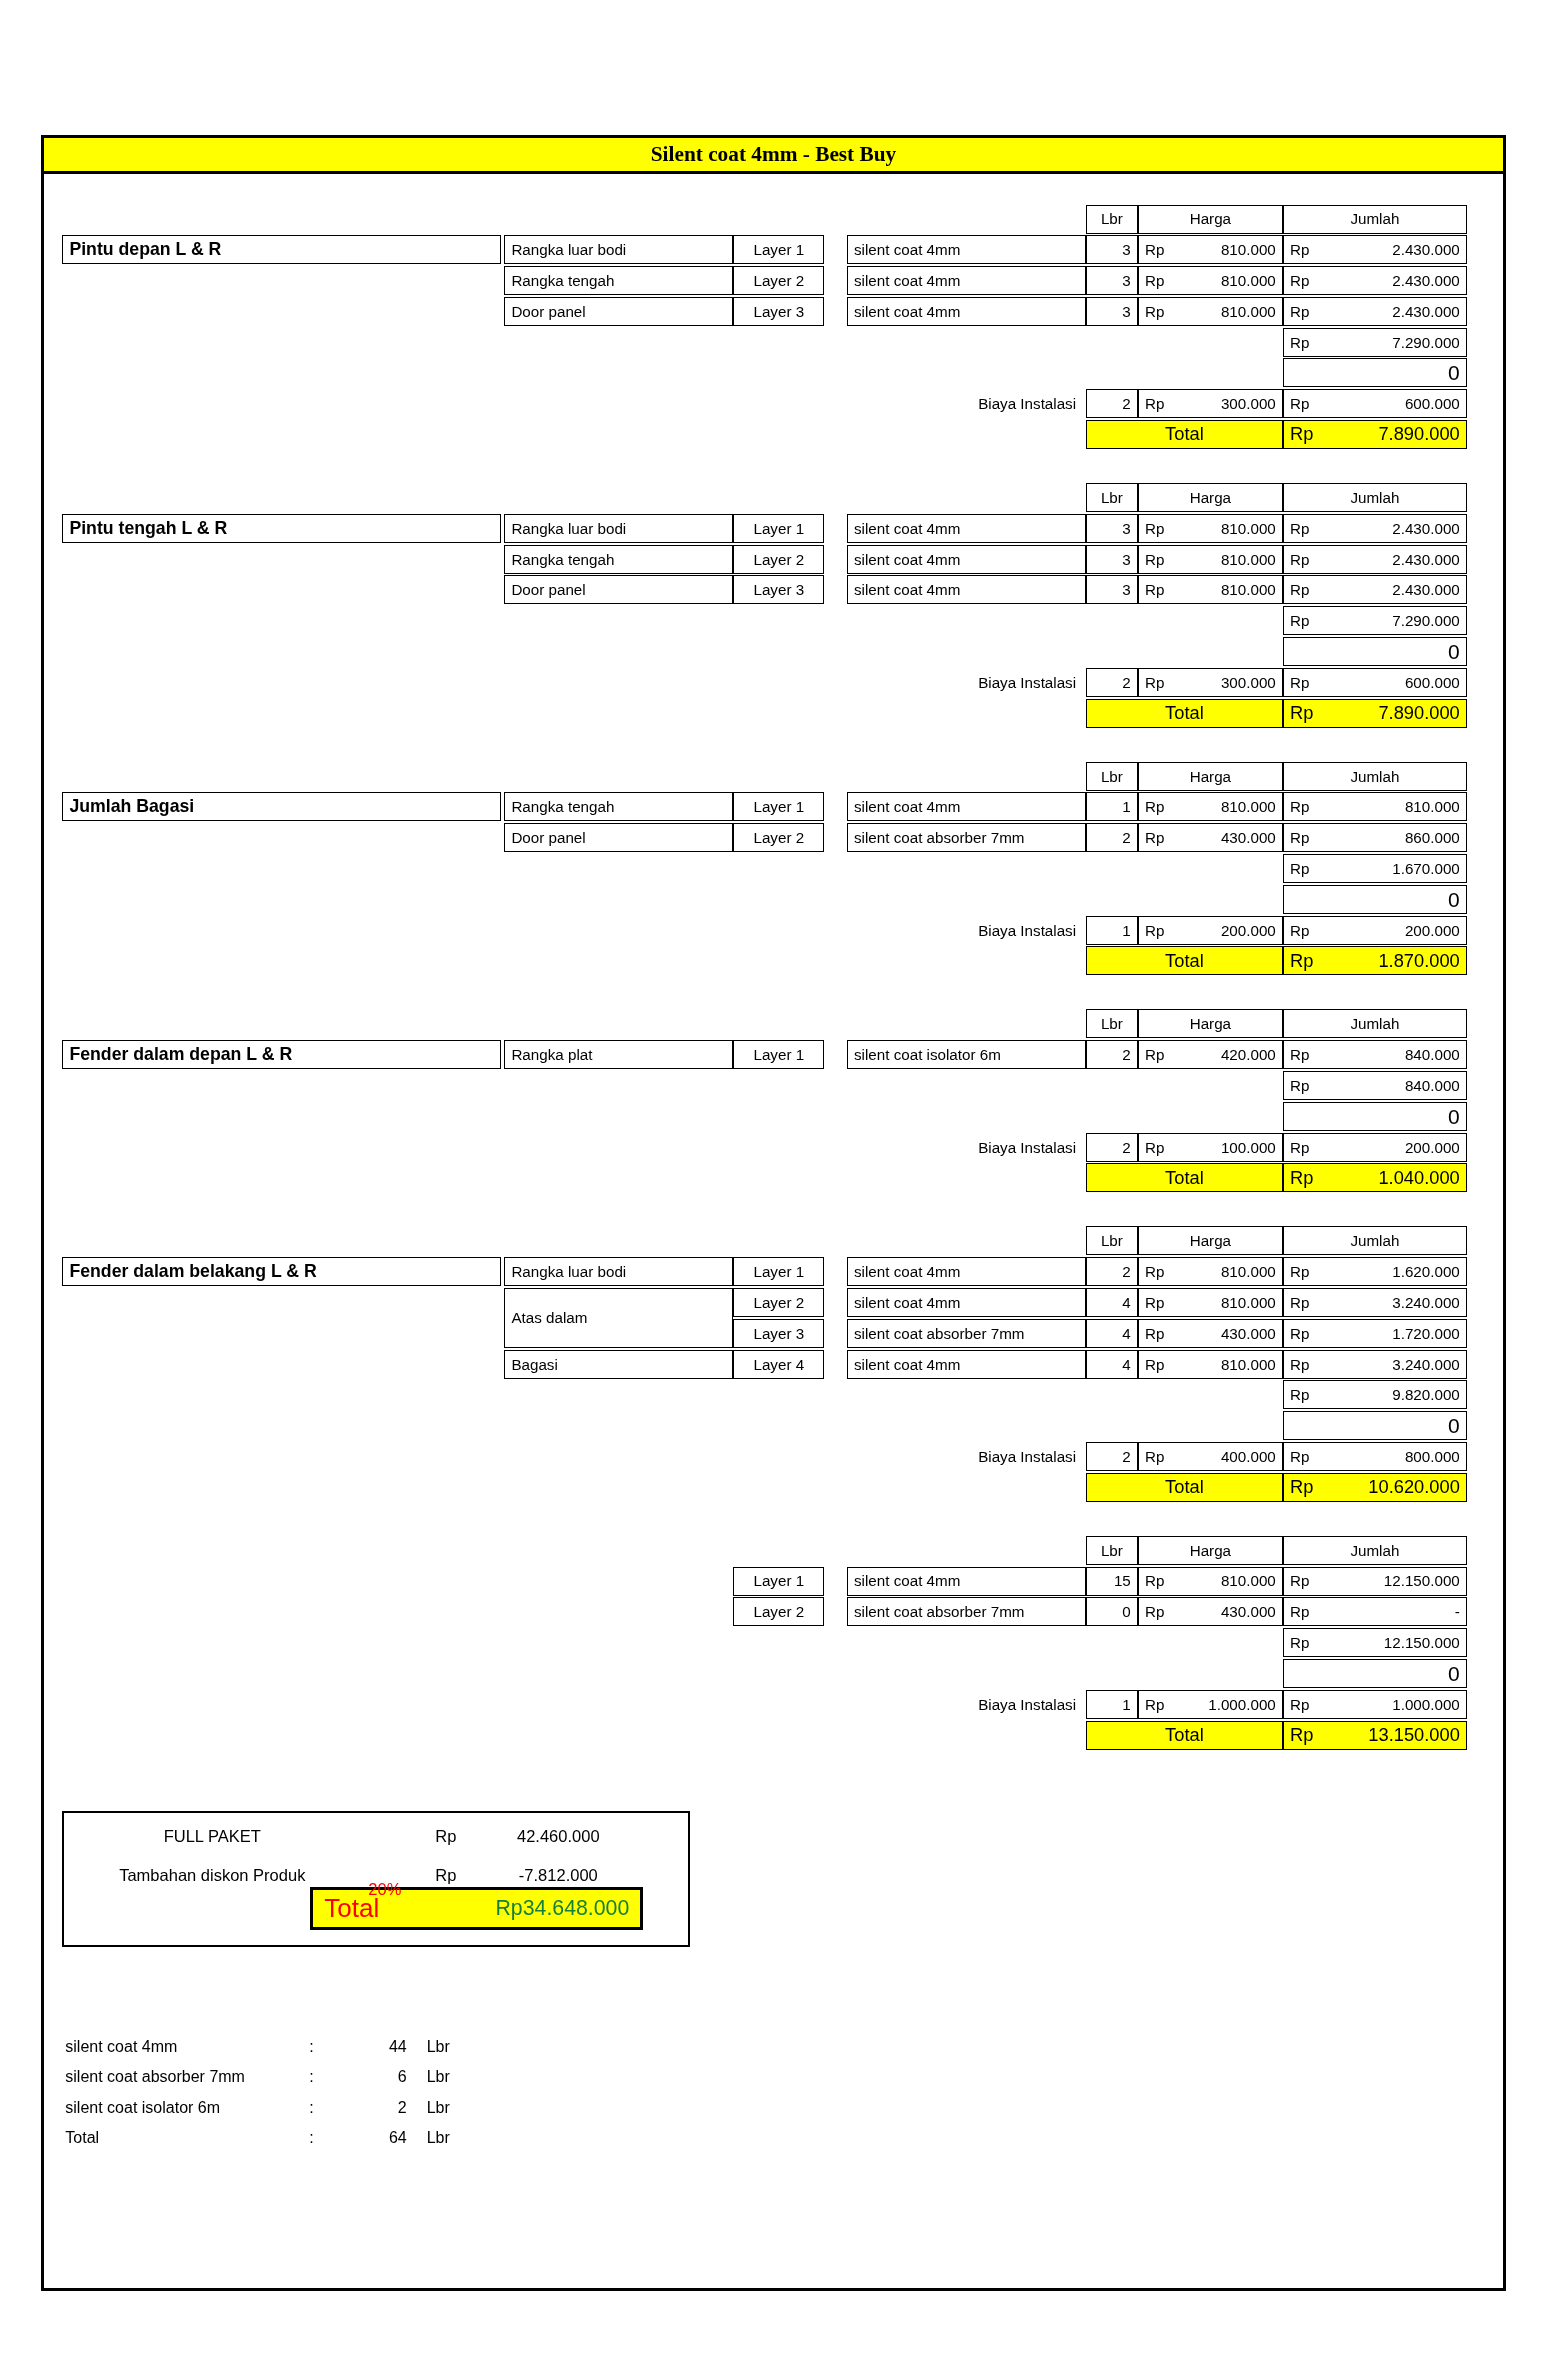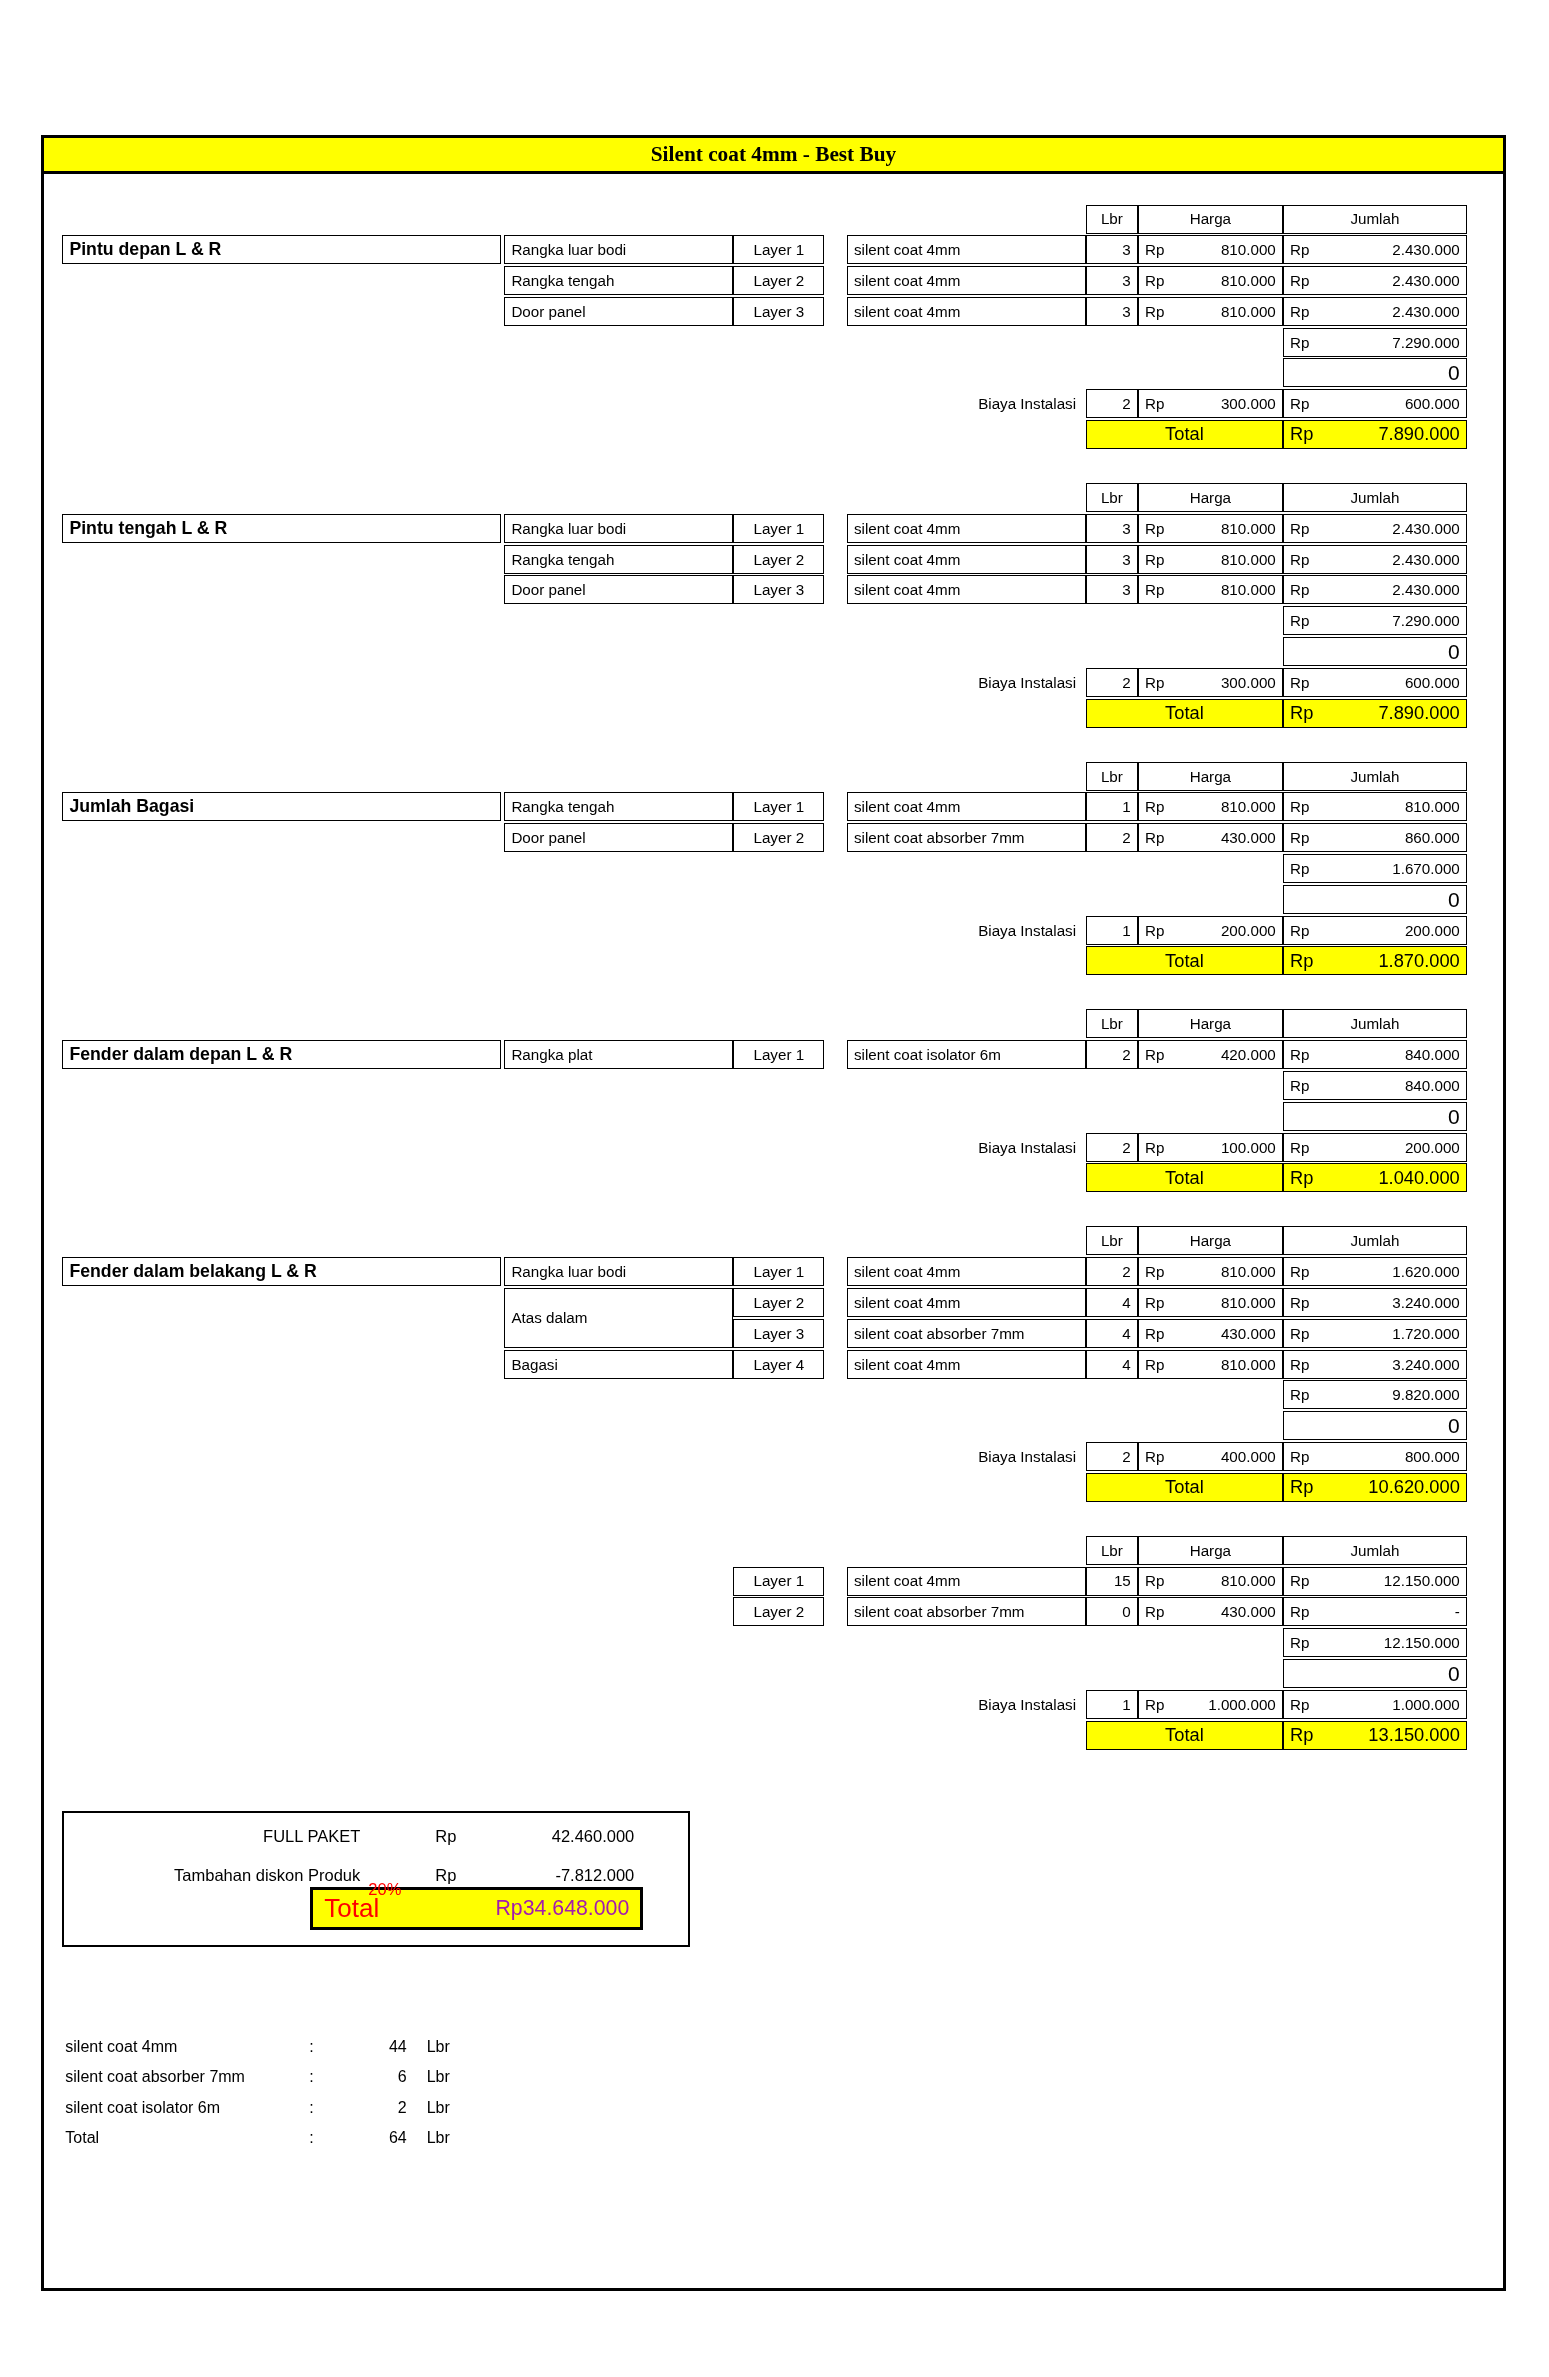--- a/index.html
+++ b/index.html
@@ -26,28 +26,28 @@
   .lblr{border:none;background:transparent;justify-content:flex-end;padding-right:9.8px;}
   .zero{justify-content:flex-end;font-size:21px;}
   .ylw{background:#ffff00;}
   .trow{font-size:18.3px;}
   .tlbl{justify-content:center;font-size:18.3px;}
 
   .summary{margin:61px 0 0 18.3px;width:628px;border:2.4px solid #000;
            padding:8.5px 0 14.6px 0;box-sizing:border-box;}
   .srow{display:grid;grid-template-columns:1fr 49px 73px 152px;
         padding-right:54px;height:30.5px;align-items:center;font-size:16.5px;}
-  .srow .r{text-align:right;}
+  .srow .r{text-align:center;}
   .red{color:#ff0000;margin-top:28px;}
   .pct{text-align:center;}
   .grand{width:305px;height:37px;margin:4.9px 45px 0 auto;border:3.7px solid #000;
          background:#ffff00;display:flex;align-items:center;
          justify-content:space-between;padding:0 11px;box-sizing:content-box;}
   .grand .glbl{color:#ff0000;font-size:26px;}
-  .grand .gval{color:#a21caf;font-size:21.3px;}
+  .grand .gval{color:#15803d;font-size:21.3px;}
 
   .materials{margin:85px 0 0 21.3px;}
   .mrow{display:grid;grid-template-columns:244px 24.4px 73px 67px;
         height:30.5px;align-items:center;font-size:16px;}
   .mrow .q{text-align:right;}
   .mrow .u{padding-left:20px;}
 </style>
 </head>
 <body>
 

